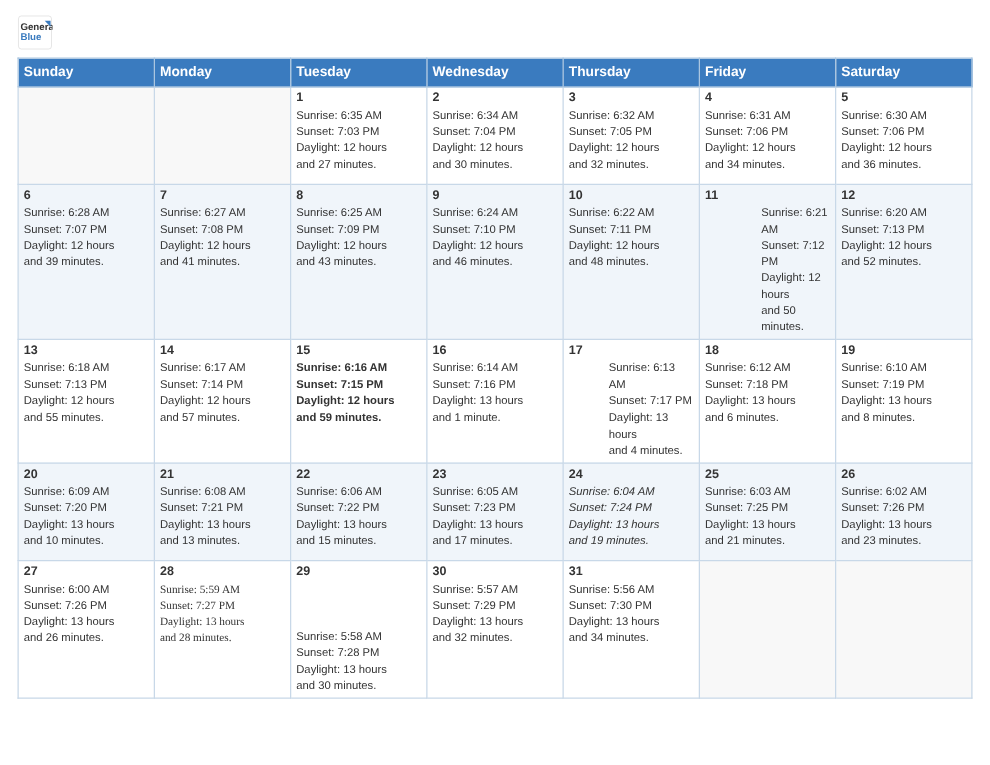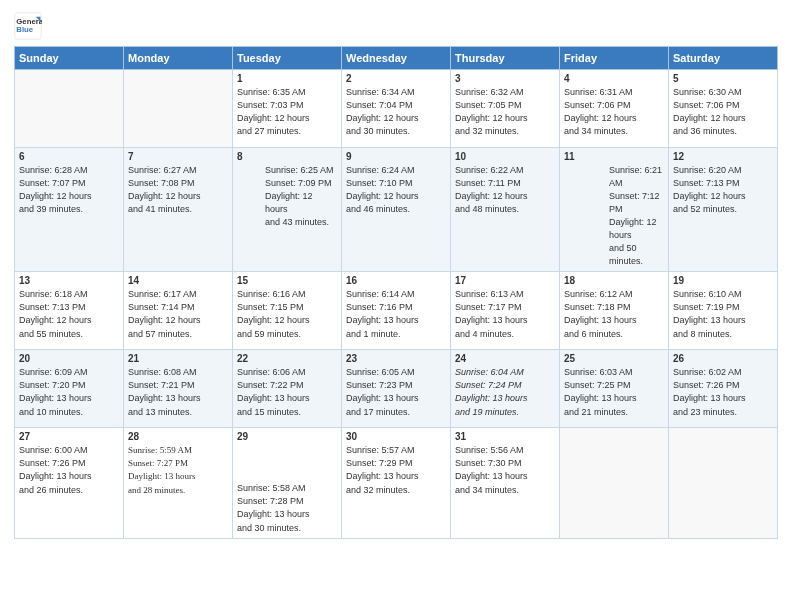--- a/index.html
+++ b/index.html
@@ -167,21 +167,21 @@
           </td>
           <td>
             <span class="day-num">7</span>
             <div class="day-info" style="white-space: pre-line;">Sunrise: 6:27 AM
 Sunset: 7:08 PM
 Daylight: 12 hours
 and 41 minutes.</div>
           </td>
           <td>
             <span class="day-num">8</span>
-            <div class="day-info" style="white-space: pre-line; margin-left: 28px;">Sunrise: 6:25 AM
+            <div class="day-info" style="white-space: pre-line;">Sunrise: 6:25 AM
 Sunset: 7:09 PM
 Daylight: 12 hours
 and 43 minutes.</div>
           </td>
           <td>
             <span class="day-num">9</span>
             <div class="day-info" style="white-space: pre-line;">Sunrise: 6:24 AM
 Sunset: 7:10 PM
 Daylight: 12 hours
 and 46 minutes.</div>
@@ -218,35 +218,35 @@
           </td>
           <td>
             <span class="day-num">14</span>
             <div class="day-info" style="white-space: pre-line;">Sunrise: 6:17 AM
 Sunset: 7:14 PM
 Daylight: 12 hours
 and 57 minutes.</div>
           </td>
           <td>
             <span class="day-num">15</span>
-            <div class="day-info" style="white-space: pre-line;">Sunrise: 6:16 AM
+            <div class="day-info" style="white-space: pre-line; font-weight: bold;">Sunrise: 6:16 AM
 Sunset: 7:15 PM
 Daylight: 12 hours
 and 59 minutes.</div>
           </td>
           <td>
             <span class="day-num">16</span>
             <div class="day-info" style="white-space: pre-line;">Sunrise: 6:14 AM
 Sunset: 7:16 PM
 Daylight: 13 hours
 and 1 minute.</div>
           </td>
           <td>
             <span class="day-num">17</span>
-            <div class="day-info" style="white-space: pre-line;">Sunrise: 6:13 AM
+            <div class="day-info" style="white-space: pre-line; margin-left: 32px;">Sunrise: 6:13 AM
 Sunset: 7:17 PM
 Daylight: 13 hours
 and 4 minutes.</div>
           </td>
           <td>
             <span class="day-num">18</span>
             <div class="day-info" style="white-space: pre-line;">Sunrise: 6:12 AM
 Sunset: 7:18 PM
 Daylight: 13 hours
 and 6 minutes.</div>

